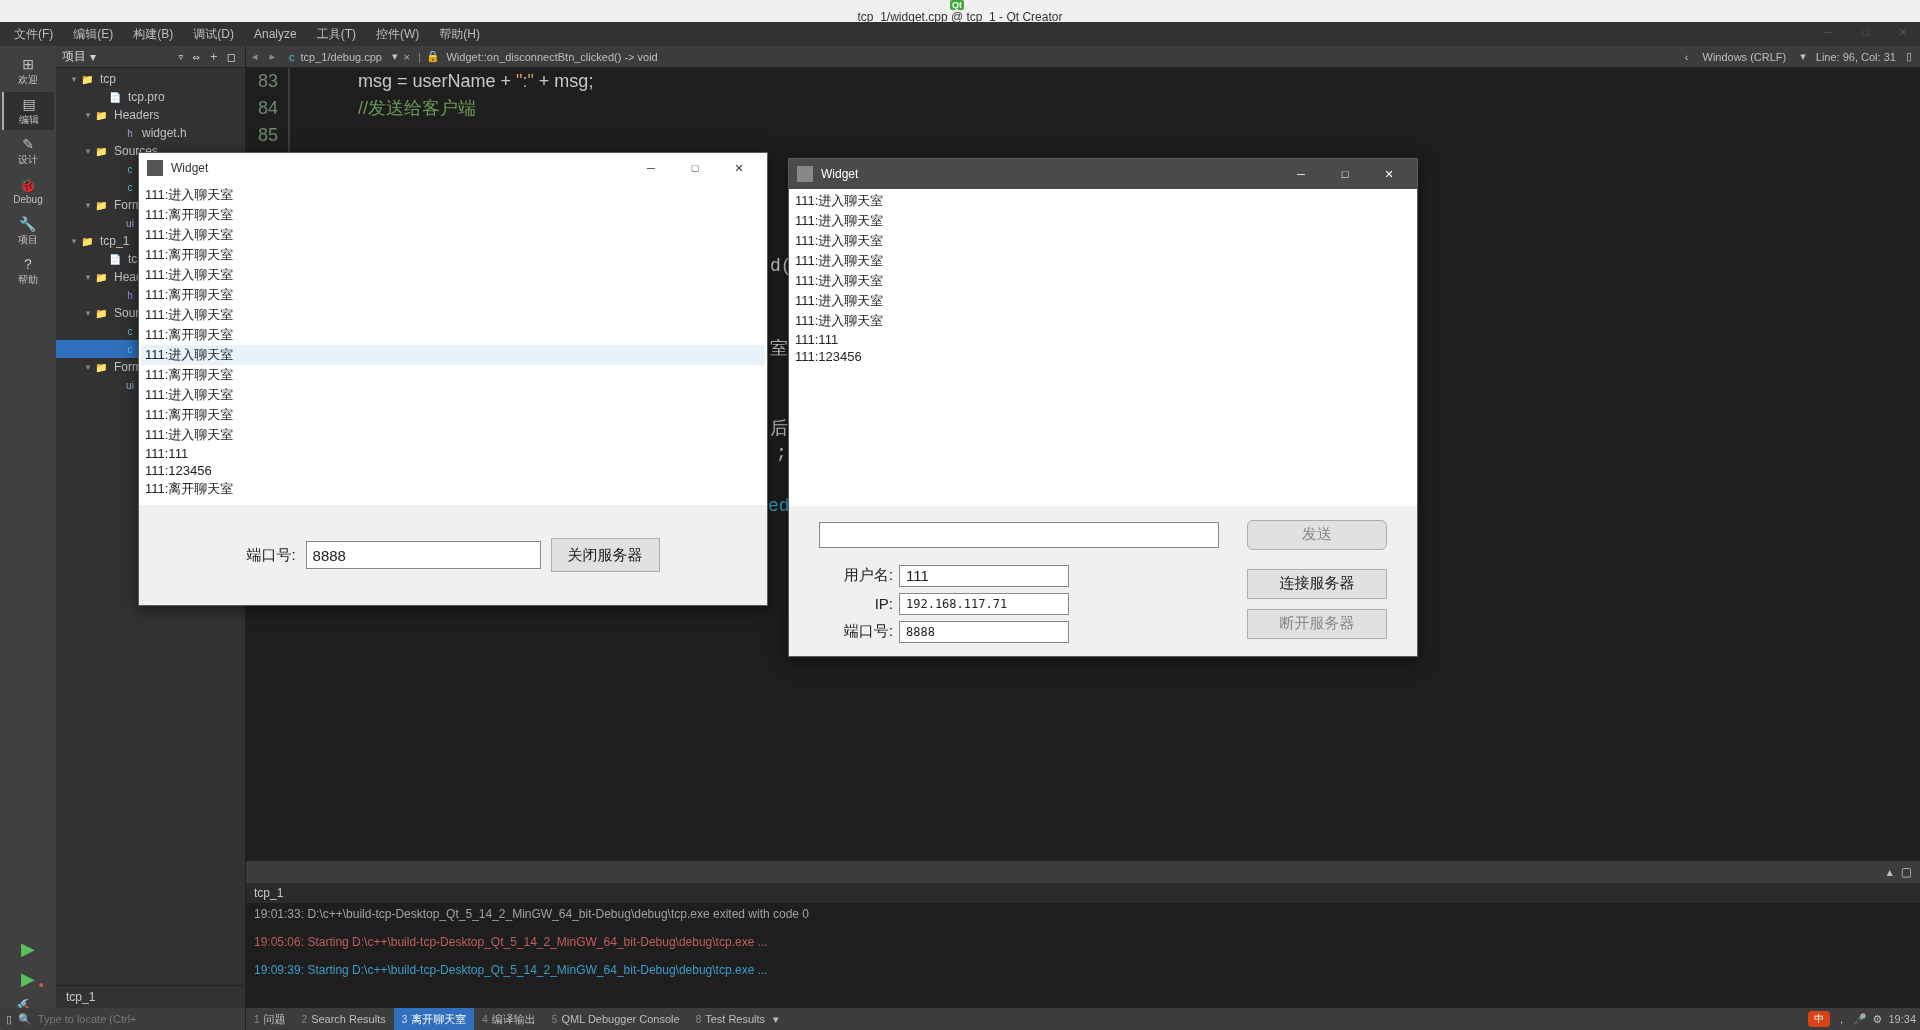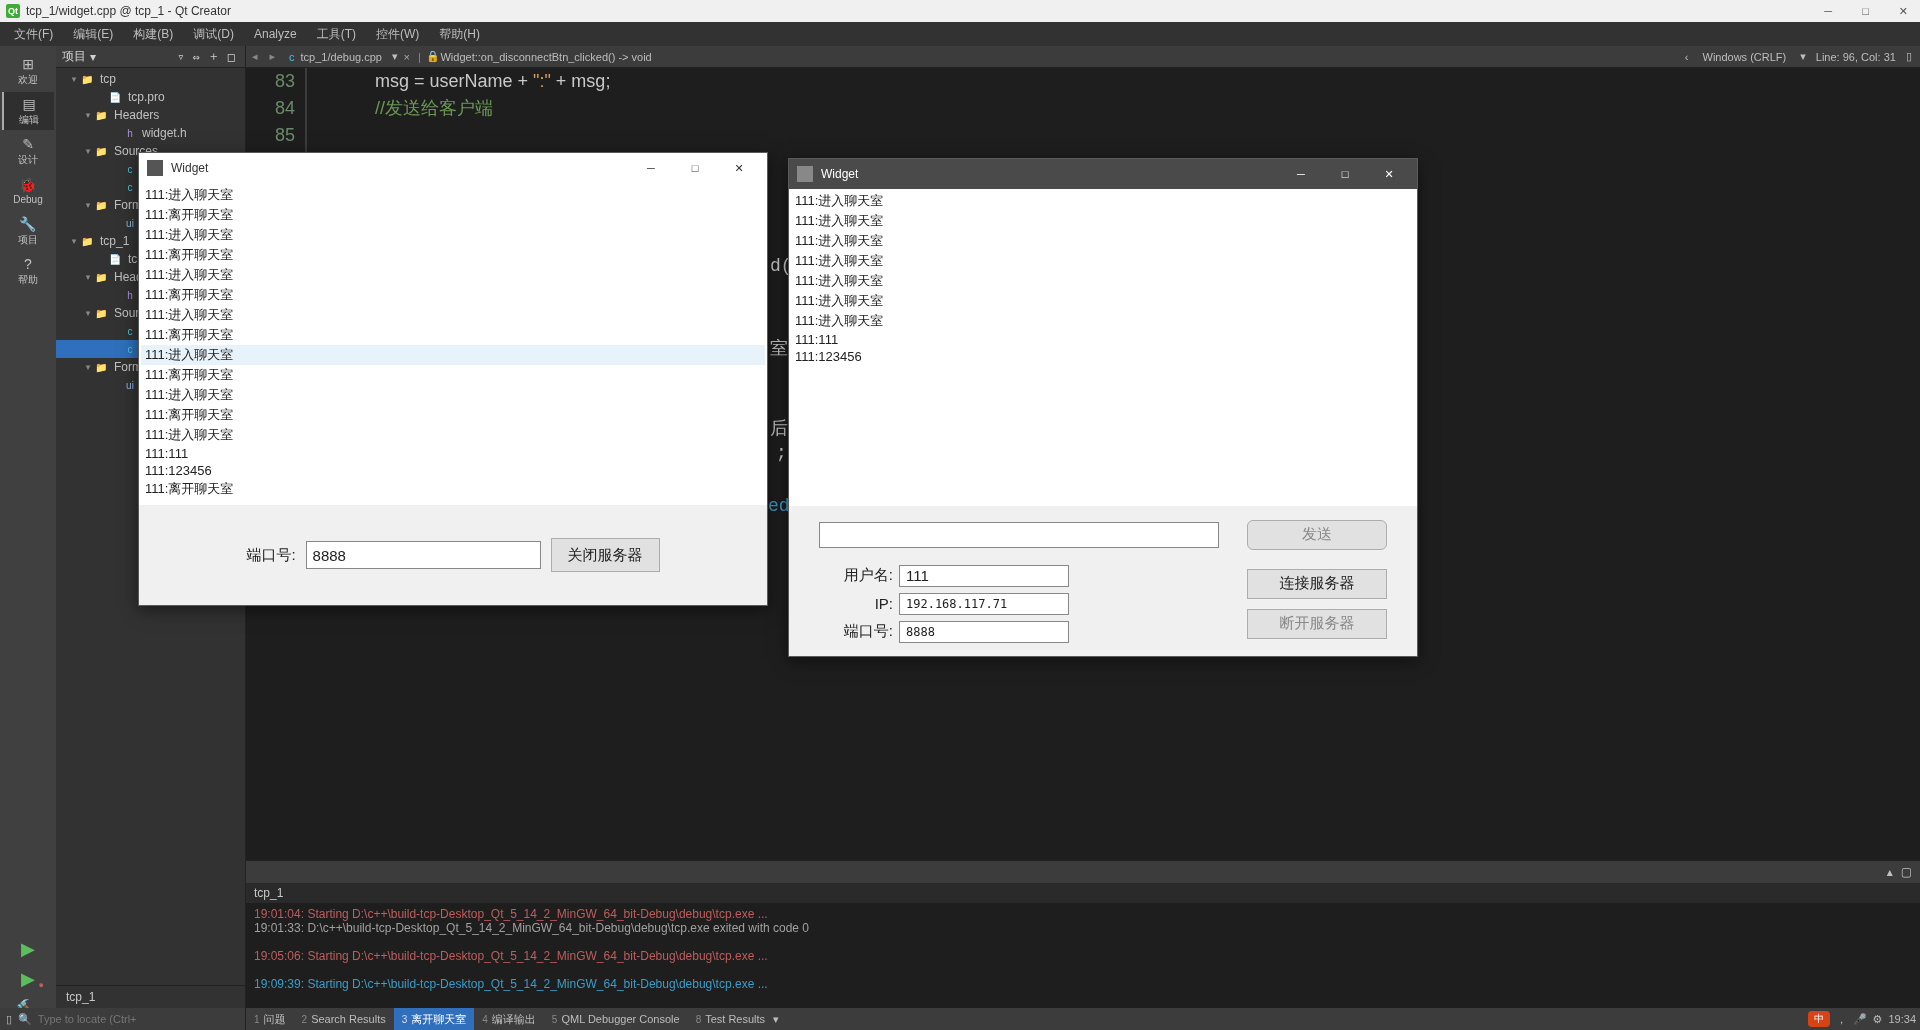--- a/index.html
+++ b/index.html
@@ -1,19 +1,19 @@
 <!DOCTYPE html>
 <html><head>
 <meta charset="utf-8">
 <style>
 * { margin: 0; padding: 0; box-sizing: border-box; font-family: "Segoe UI", "Microsoft YaHei", sans-serif; }
 body { width: 1920px; height: 1030px; background: #2b2b2b; overflow: hidden; color: #c8c8c8; font-size: 13px; position: relative; }
 
 
-.titlebar { height: 22px; background: #f0f0f0; display: flex; align-items: center; padding: 0 6px; color: #333; font-size: 12px; }
+.titlebar { height: 22px; background: #f0f0f0; display: flex; align-items: center; padding: 0 6px; color: #333; font-size: 12px; flex-direction: column; }
 .titlebar .qc-icon { width: 14px; height: 14px; background: #3faa36; margin-right: 6px; border-radius: 2px; display: flex; align-items: center; justify-content: center; color: #fff; font-size: 9px; font-weight: bold; }
 .titlebar .win-controls { margin-left: auto; display: flex; gap: 18px; color: #555; font-size: 11px; }
 .titlebar .win-controls span { cursor: pointer; padding: 2px 6px; }
 
 
 .menubar { height: 24px; background: #323232; display: flex; align-items: center; padding: 0 4px; font-size: 12px; color: #bdbdbd; }
 .menubar .menuitem { padding: 3px 10px; cursor: pointer; }
 
 
 .main { display: flex; height: calc(100% - 22px - 24px); }
@@ -53,21 +53,21 @@
 .editorcol { flex: 1; display: flex; flex-direction: column; background: #1e1e1e; min-width: 0; }
 .edtabs { height: 22px; background: #3c3c3c; display: flex; align-items: center; font-size: 11px; color: #bdbdbd; border-bottom: 1px solid #222; }
 .edtabs .navico { padding: 0 6px; cursor: pointer; color: #888; }
 .edtabs .tab { display: flex; align-items: center; padding: 0 8px; gap: 6px; height: 100%; }
 .edtabs .close { cursor: pointer; color: #aaa; }
 .edtabs .right { margin-left: auto; display: flex; align-items: center; padding-right: 8px; gap: 10px; }
 .edtabs .sep { color: #888; }
 
 .codearea { flex: 1; position: relative; background: #1e1e1e; overflow: hidden; }
 .codeline { display: flex; font-family: "Consolas", "Courier New", monospace; font-size: 18px; line-height: 27px; }
-.gutter { width: 61px; text-align: right; padding-right: 10px; color: #6a8a6a; background: #1e1e1e; border-right: 2px solid #3c3c3c; }
+.gutter { width: 44px; text-align: right; padding-right: 10px; color: #6a8a6a; background: #1e1e1e; border-right: 2px solid #3c3c3c; }
 .codet { padding-left: 28px; white-space: pre; color: #c8c8c8; }
 .str { color: #d69d56; }
 .cmt { color: #6a9955; }
 .fn { color: #dcdcaa; }
 
 .peek { position: absolute; font-family: "Consolas","Courier New",monospace; font-size: 18px; color: #c8c8c8; }
 
 
 .outputpanel { height: 170px; background: #1e1e1e; border-top: 1px solid #222; display: flex; flex-direction: column; }
 .outhead { height: 22px; background: #3c3c3c; display: flex; align-items: center; padding: 0 8px; font-size: 12px; color: #c0c0c0; gap: 8px; }
@@ -286,21 +286,21 @@
       <span class="navico">◂</span>
       <span class="navico">▸</span>
       <div class="tab">
         <span class="fico cpp">c</span>
         <span>tcp_1/debug.cpp</span>
         <span style="margin-left:4px;">▾</span>
         <span class="close">×</span>
       </div>
       <span class="sep">|</span>
       <span style="margin-left:6px;color:#6aa6d0;">🔒</span>
-      <span style="">Widget::on_disconnectBtn_clicked() -&gt; void</span>
+      <span style="margin-left:6px;">Widget::on_disconnectBtn_clicked() -&gt; void</span>
       <div class="right">
         <span style="margin-right:4px;">‹</span>
         <span>Windows (CRLF)</span>
         <span style="margin-left:4px;">▾</span>
         <span><span>Line:</span> <span>96</span>, <span>Col:</span> <span>31</span></span>
         <span>▯</span>
       </div>
     </div>
 
     <div class="codearea">
@@ -331,21 +331,20 @@
       <div class="outhead">
 
         <span class="spacer"></span>
         <span>▴</span>
         <span>▢</span>
       </div>
       <div style="height:20px;background:#2a2a2a;display:flex;align-items:center;padding:0 8px;font-size:12px;">
         <span>tcp_1</span>
       </div>
       <div class="outputbody" id="outlines">
-          <div class="outplain">19:01:04: Starting D:\c++\build-tcp-Desktop_Qt_5_14_2_MinGW_64_bit-Debug\debug\tcp.exe ...</div>
           <div class="outgrey">19:01:33: D:\c++\build-tcp-Desktop_Qt_5_14_2_MinGW_64_bit-Debug\debug\tcp.exe exited with code 0</div>
           <div class="outplain">&nbsp;</div>
           <div class="outplain">19:05:06: Starting D:\c++\build-tcp-Desktop_Qt_5_14_2_MinGW_64_bit-Debug\debug\tcp.exe ...</div>
           <div class="outplain">&nbsp;</div>
           <div class="outblue">19:09:39: Starting D:\c++\build-tcp-Desktop_Qt_5_14_2_MinGW_64_bit-Debug\debug\tcp.exe ...</div>
         </div>
     </div>
   </div>
 </div>
 

